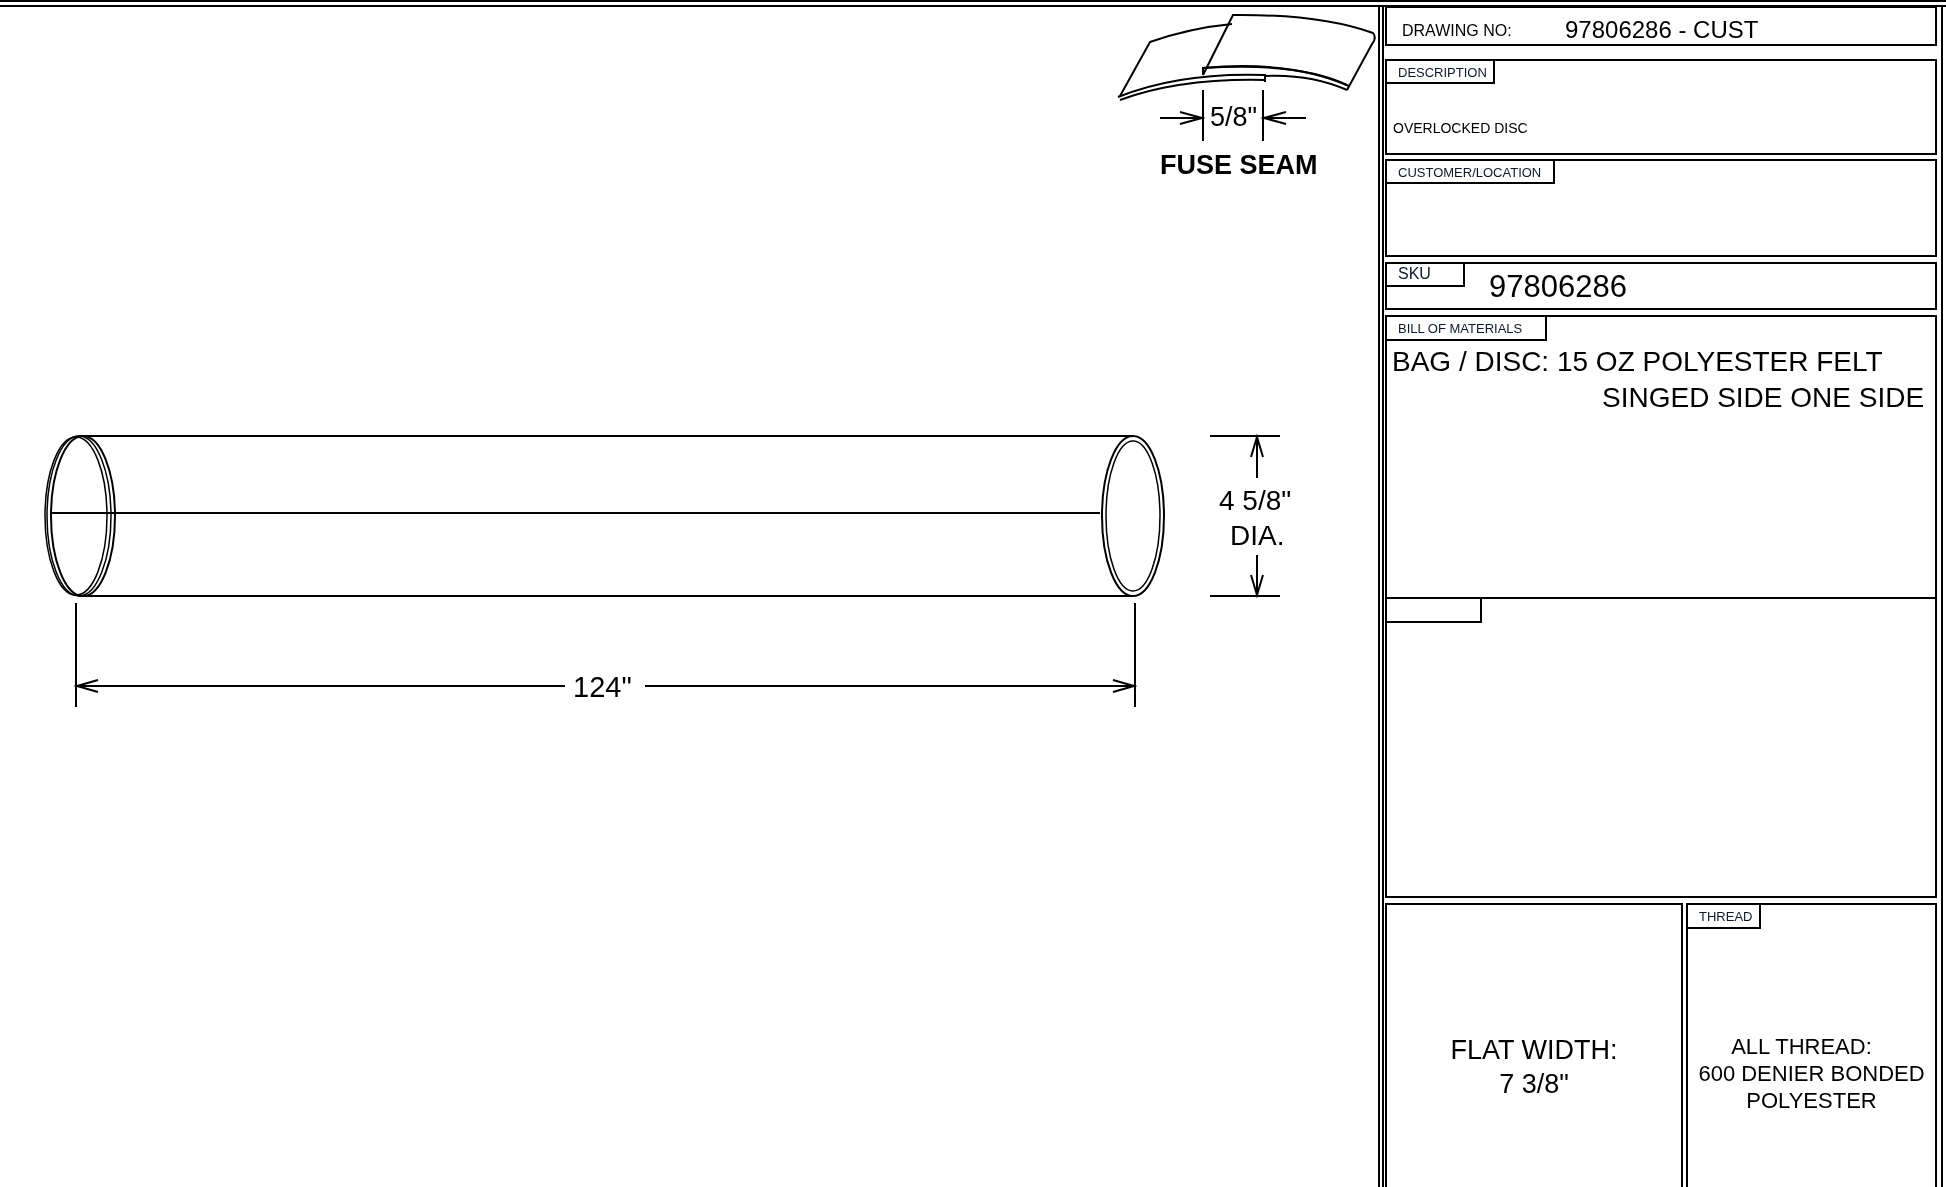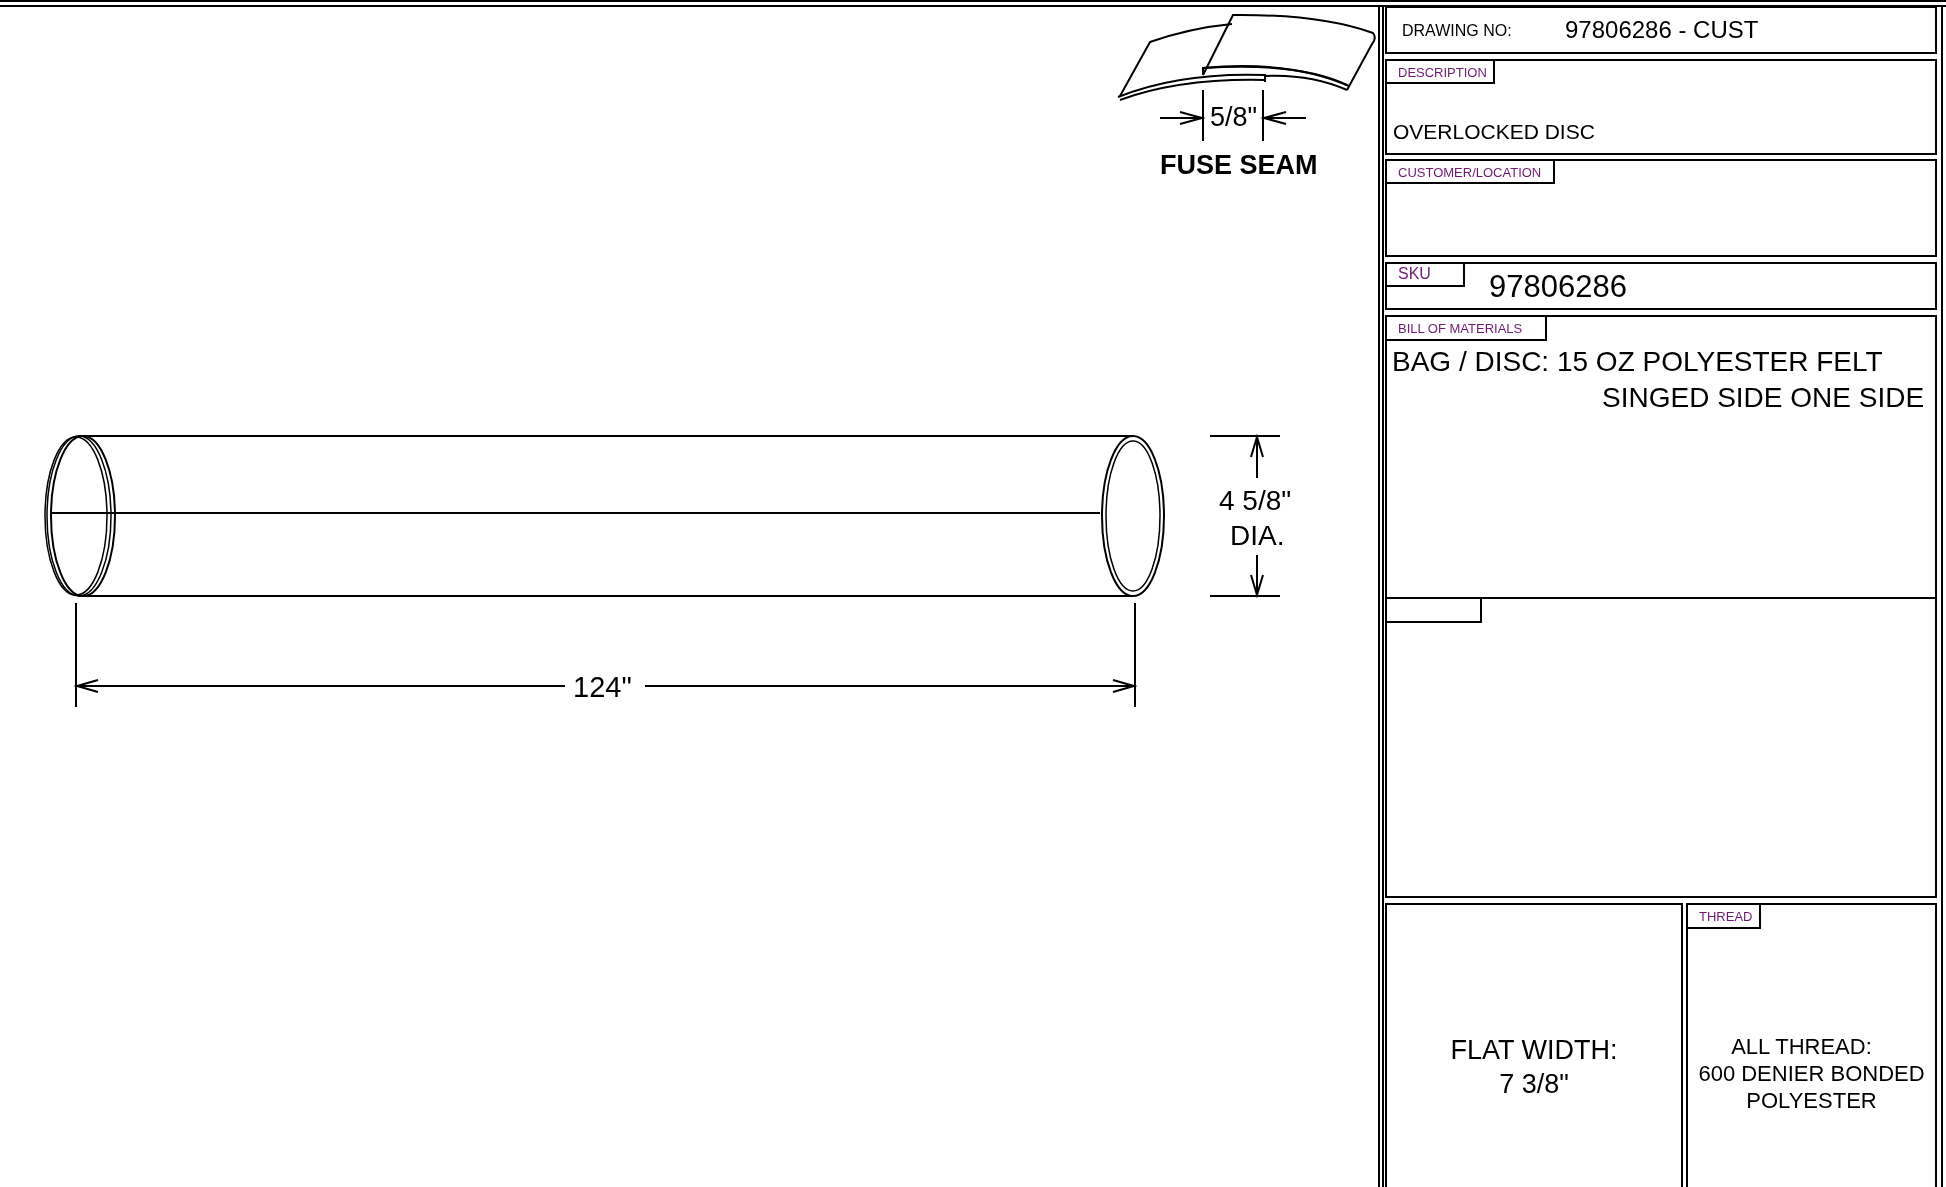--- a/index.html
+++ b/index.html
@@ -1,21 +1,21 @@
 <!DOCTYPE html>
 <html><head>
 <meta charset="utf-8">
 <style>
   html, body { margin:0; padding:0; background:#ffffff; }
   body { width:1946px; height:1187px; position:relative; overflow:hidden; font-family:"Liberation Sans", sans-serif; color:#000; }
   .abs { position:absolute; }
   .hline { position:absolute; background:#000; height:2px; }
   .vline { position:absolute; background:#000; width:2px; }
   .box { position:absolute; border:2px solid #000; box-sizing:border-box; background:#fff; }
-  .tag { position:absolute; left:-2px; top:-2px; border:2px solid #000; box-sizing:border-box; font-size:13px; padding:4px 0 0 11px; color:#701a75; white-space:nowrap; }
+  .tag { position:absolute; left:-2px; top:-2px; border:2px solid #000; box-sizing:border-box; font-size:13px; padding:4px 0 0 11px; color:#0f172a; white-space:nowrap; }
   svg { position:absolute; left:0; top:0; }
   .txt { position:absolute; white-space:nowrap; }
 </style>
 </head>
 <body>
 
 <div class="hline" style="left:0;top:0;width:1946px;"></div>
 <div class="hline" style="left:0;top:5px;width:1946px;"></div>
 <div class="vline" style="left:1378px;top:5px;height:1182px;"></div>
 <div class="vline" style="left:1382px;top:5px;height:1182px;"></div>
@@ -70,28 +70,28 @@
     </g>
   </svg>
 
   <div class="txt" style="left:1210px;top:95px;font-size:27px;">5/8"</div>
   <div class="txt" style="left:1160px;top:143px;font-size:27px;font-weight:bold;">FUSE SEAM</div>
   <div class="txt" style="left:573px;top:664px;font-size:29px;">124"</div>
   <div class="txt" style="left:1219px;top:478px;font-size:28px;">4 5/8"</div>
   <div class="txt" style="left:1230px;top:513px;font-size:28px;">DIA.</div>
 </div>
 
-<div class="box" style="left:1385px;top:6px;width:552px;height:48px;">
+<div class="box" style="left:1385px;top:6px;width:552px;height:40px;">
   <span class="txt" style="left:15px;top:14px;font-size:16px;">DRAWING NO:</span>
   <span class="txt" style="left:178px;top:8px;font-size:24px;">97806286 - CUST</span>
 </div>
 
 <div class="box" style="left:1385px;top:59px;width:552px;height:96px;">
   <div class="tag" style="width:110px;height:25px;">DESCRIPTION</div>
-  <span class="txt" style="left:6px;top:59px;font-size:21px;text-align:center;">OVERLOCKED DISC</span>
+  <span class="txt" style="left:6px;top:59px;font-size:14px;text-align:center;">OVERLOCKED DISC</span>
 </div>
 
 <div class="box" style="left:1385px;top:159px;width:552px;height:98px;">
   <div class="tag" style="width:170px;height:25px;">CUSTOMER/LOCATION</div>
   <span class="txt" style="left:6px;top:36px;font-size:21px;"></span>
 </div>
 
 <div class="box" style="left:1385px;top:262px;width:552px;height:48px;">
   <div class="tag" style="width:80px;height:25px;font-size:16px;padding-top:1px;">SKU</div>
   <span class="txt" style="left:102px;top:5px;font-size:31px;">97806286</span>

